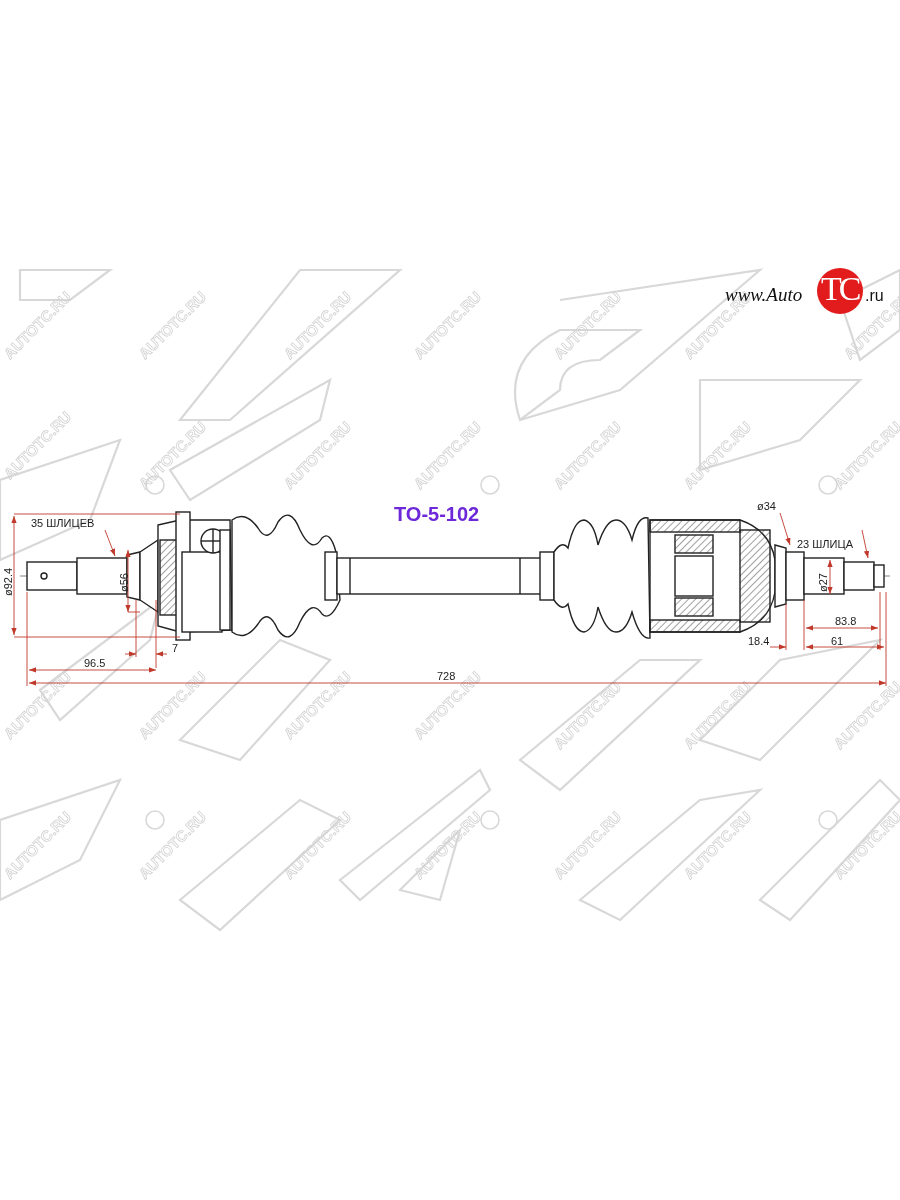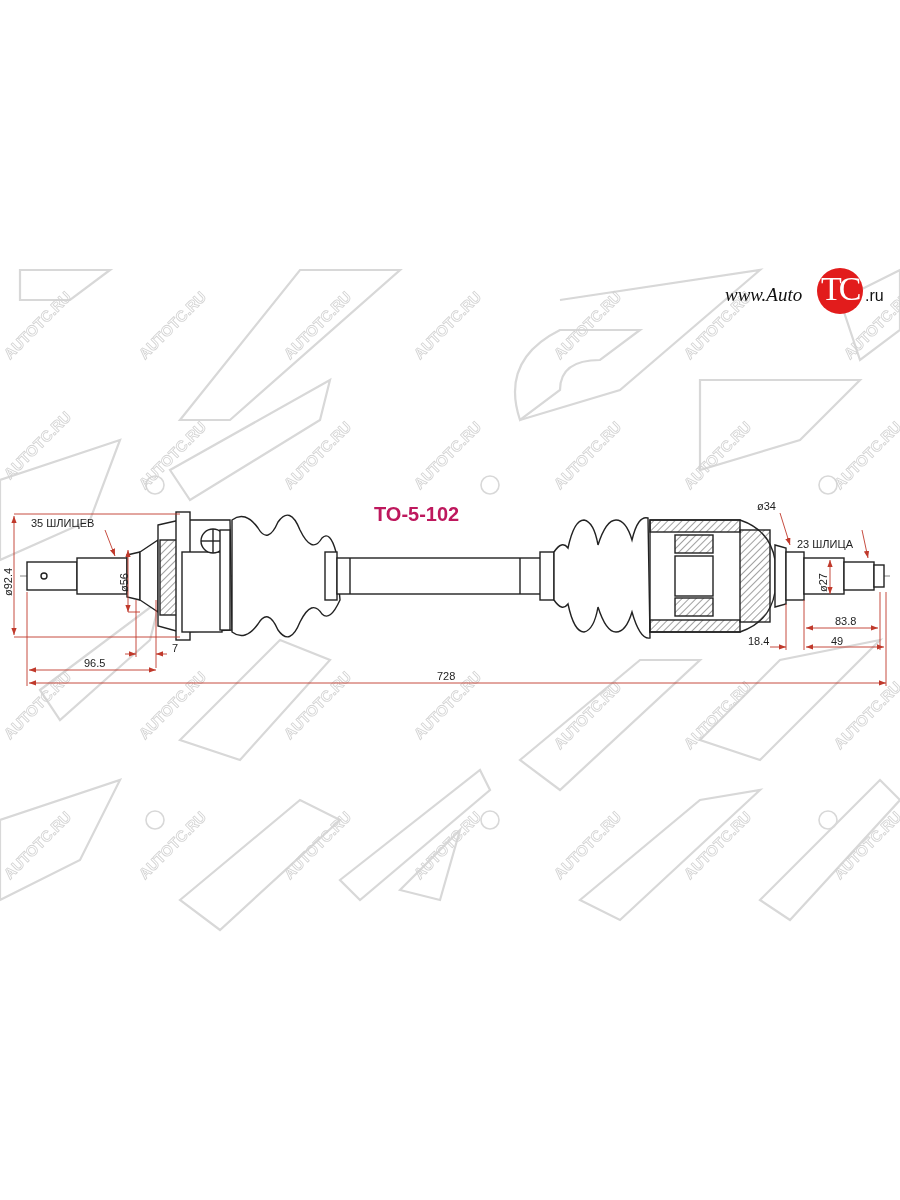--- a/index.html
+++ b/index.html
@@ -3,21 +3,21 @@
 <meta charset="utf-8">
 <style>
   html, body { margin:0; padding:0; background:#ffffff; }
   body { width:900px; height:1200px; position:relative; overflow:hidden; font-family:"Liberation Sans", sans-serif; }
   .canvas { position:absolute; left:0; top:0; width:900px; height:1200px; }
   .logo { position:absolute; left:725px; top:268px; width:175px; height:50px; }
   .logo-text { position:absolute; left:0; top:16px; font-family:"Liberation Serif", serif; font-size:19px; font-style:italic; color:#111; white-space:nowrap; }
   .logo-circle { position:absolute; left:92px; top:0; width:46px; height:46px; border-radius:50%; background:#e21c1c; }
   .logo-tc { position:absolute; left:96px; top:4px; font-family:"Liberation Serif", serif; font-size:34px; color:#fff; line-height:34px; letter-spacing:-3px; }
   .logo-ru { position:absolute; left:140px; top:19px; font-family:"Liberation Sans", sans-serif; font-size:16px; color:#111; }
-  .part-no { position:absolute; left:374px; top:503px; font-size:20px; font-weight:bold; color:#be185d; }
+  .part-no { position:absolute; left:394px; top:503px; font-size:20px; font-weight:bold; color:#6d28d9; }
   .dim { position:absolute; font-size:11px; color:#222; white-space:nowrap; }
   .dim.v { transform:rotate(-90deg); transform-origin:left top; }
 </style>
 </head>
 <body>
 
 <div class="canvas">
 
   <svg width="900" height="1200" style="position:absolute;left:0;top:0">
     <g fill="none" stroke="#d8d8d8" stroke-width="2.2">
@@ -199,15 +199,15 @@
   <div class="dim" style="left:31px;top:517px">35 ШЛИЦЕВ</div>
   <div class="dim v" style="left:2px;top:596px">ø92.4</div>
   <div class="dim v" style="left:118px;top:592px">ø56</div>
   <div class="dim" style="left:172px;top:642px">7</div>
   <div class="dim" style="left:84px;top:657px">96.5</div>
   <div class="dim" style="left:437px;top:670px">728</div>
   <div class="dim" style="left:757px;top:500px">ø34</div>
   <div class="dim" style="left:797px;top:538px">23 ШЛИЦА</div>
   <div class="dim v" style="left:817px;top:592px">ø27</div>
   <div class="dim" style="left:835px;top:615px">83.8</div>
-  <div class="dim" style="left:831px;top:635px">49</div>
+  <div class="dim" style="left:831px;top:635px">61</div>
   <div class="dim" style="left:748px;top:635px">18.4</div>
 </div>
 
 </body></html>

